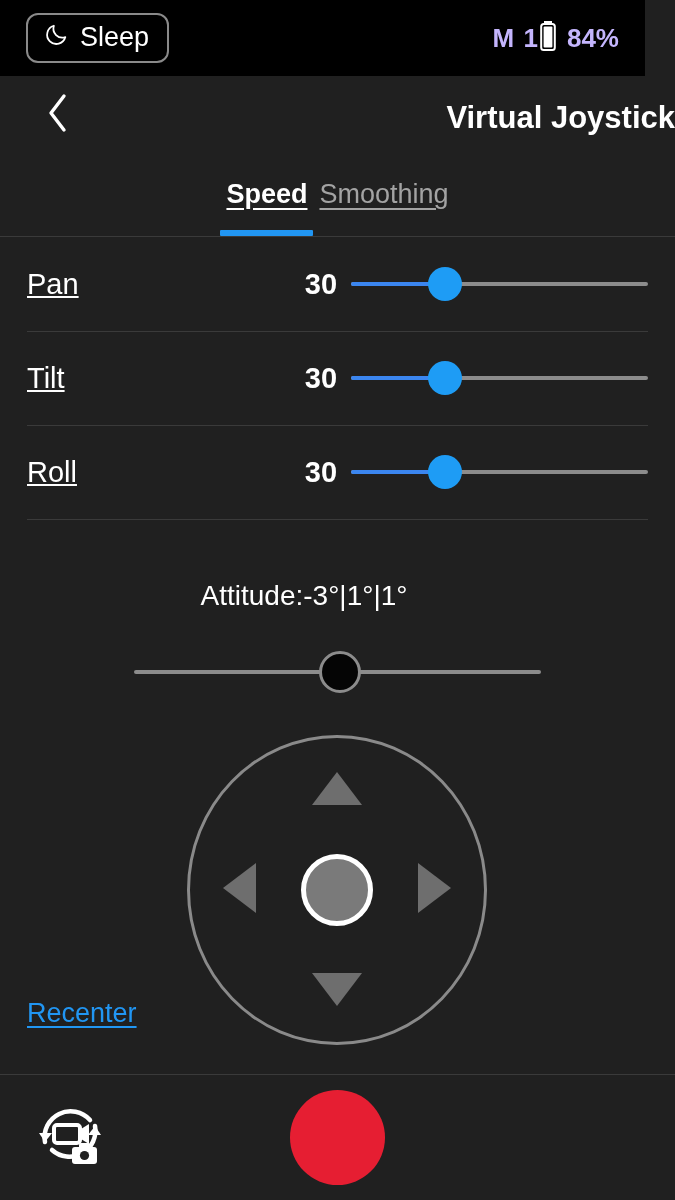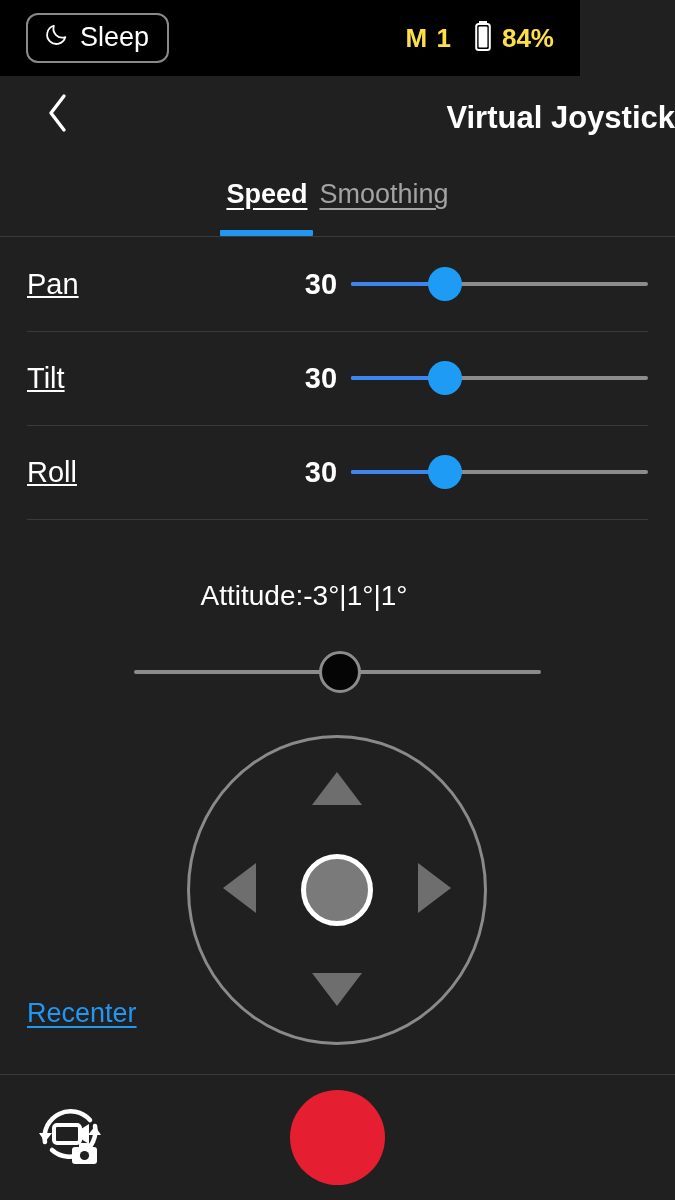--- a/index.html
+++ b/index.html
@@ -16,21 +16,21 @@
     width: 675px;
     height: 1200px;
     background: #202020;
     overflow: hidden;
   }
 
   
   .status-bar {
     position: absolute;
     left: 0; top: 0;
-    width: 580px;
+    width: 645px;
     height: 76px;
     background: #000000;
     display: flex;
     align-items: center;
     justify-content: space-between;
     padding: 0 26px;
     box-sizing: border-box;
   }
   .sleep-btn {
     display: flex;
@@ -42,22 +42,21 @@
     background: transparent;
     color: #ffffff;
     font-size: 27px;
     line-height: 1;
     cursor: pointer;
   }
   .sleep-btn .label { font-size: 27px; color: #fff; letter-spacing: 0px; }
   .status-right {
     display: flex;
     align-items: center;
-    gap: 22px;
-    color: #fde047;
+    color: #c4b5fd;
   }
   .mode-text { font-size: 26px; letter-spacing: 1px; font-weight: 600; }
   .battery-group { display: flex; align-items: center; gap: 10px; }
   .battery-pct { font-size: 26px; font-weight: 600; }
 
   
   .title-bar {
     position: absolute;
     left: 0; top: 76px;
     width: 675px;

